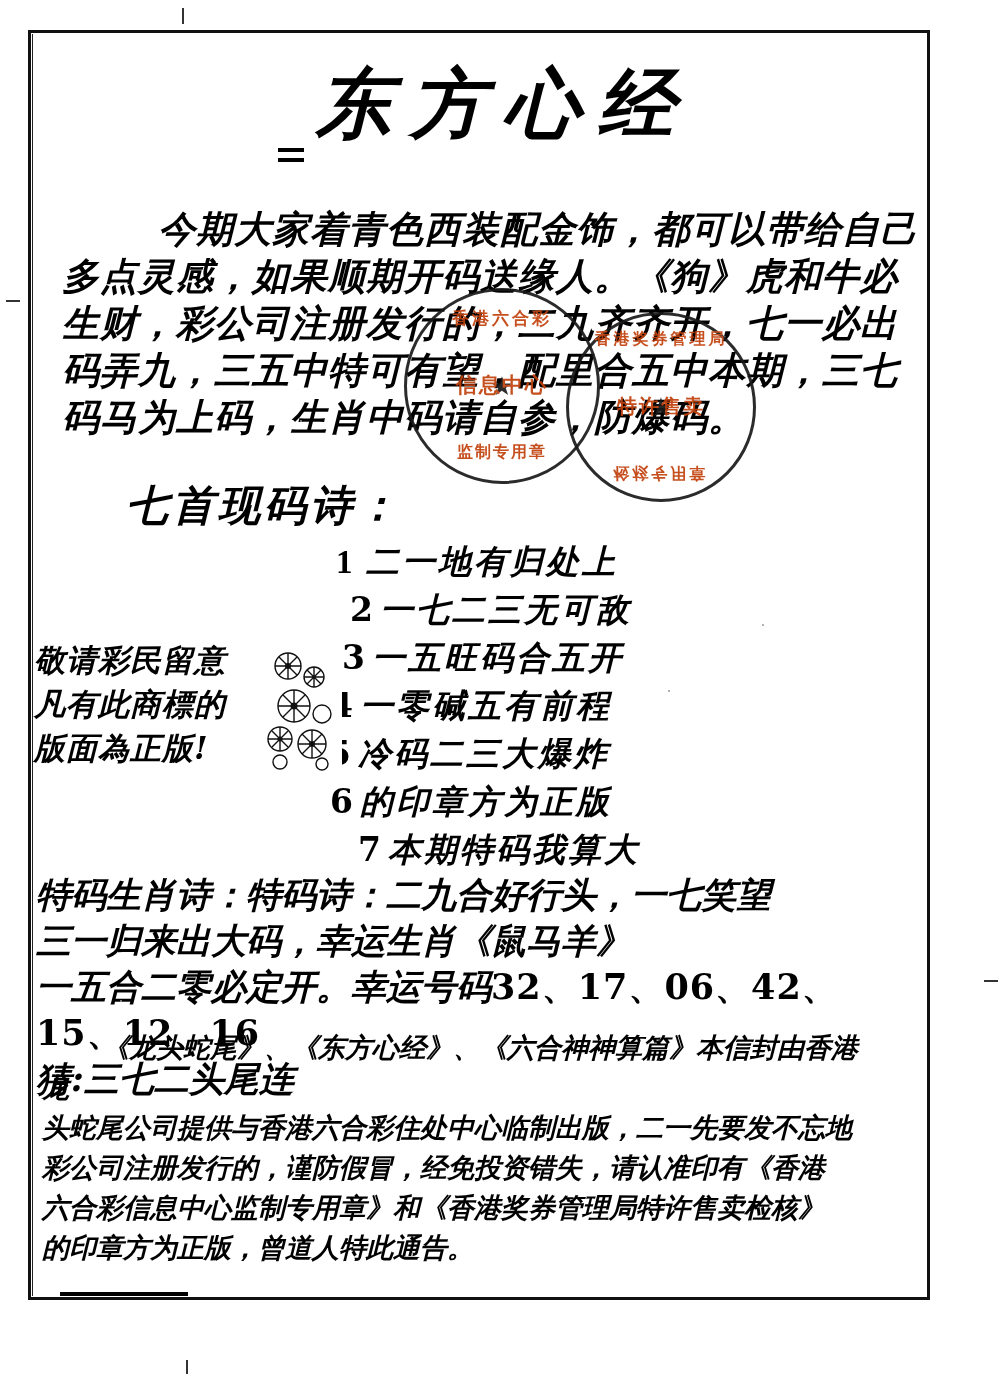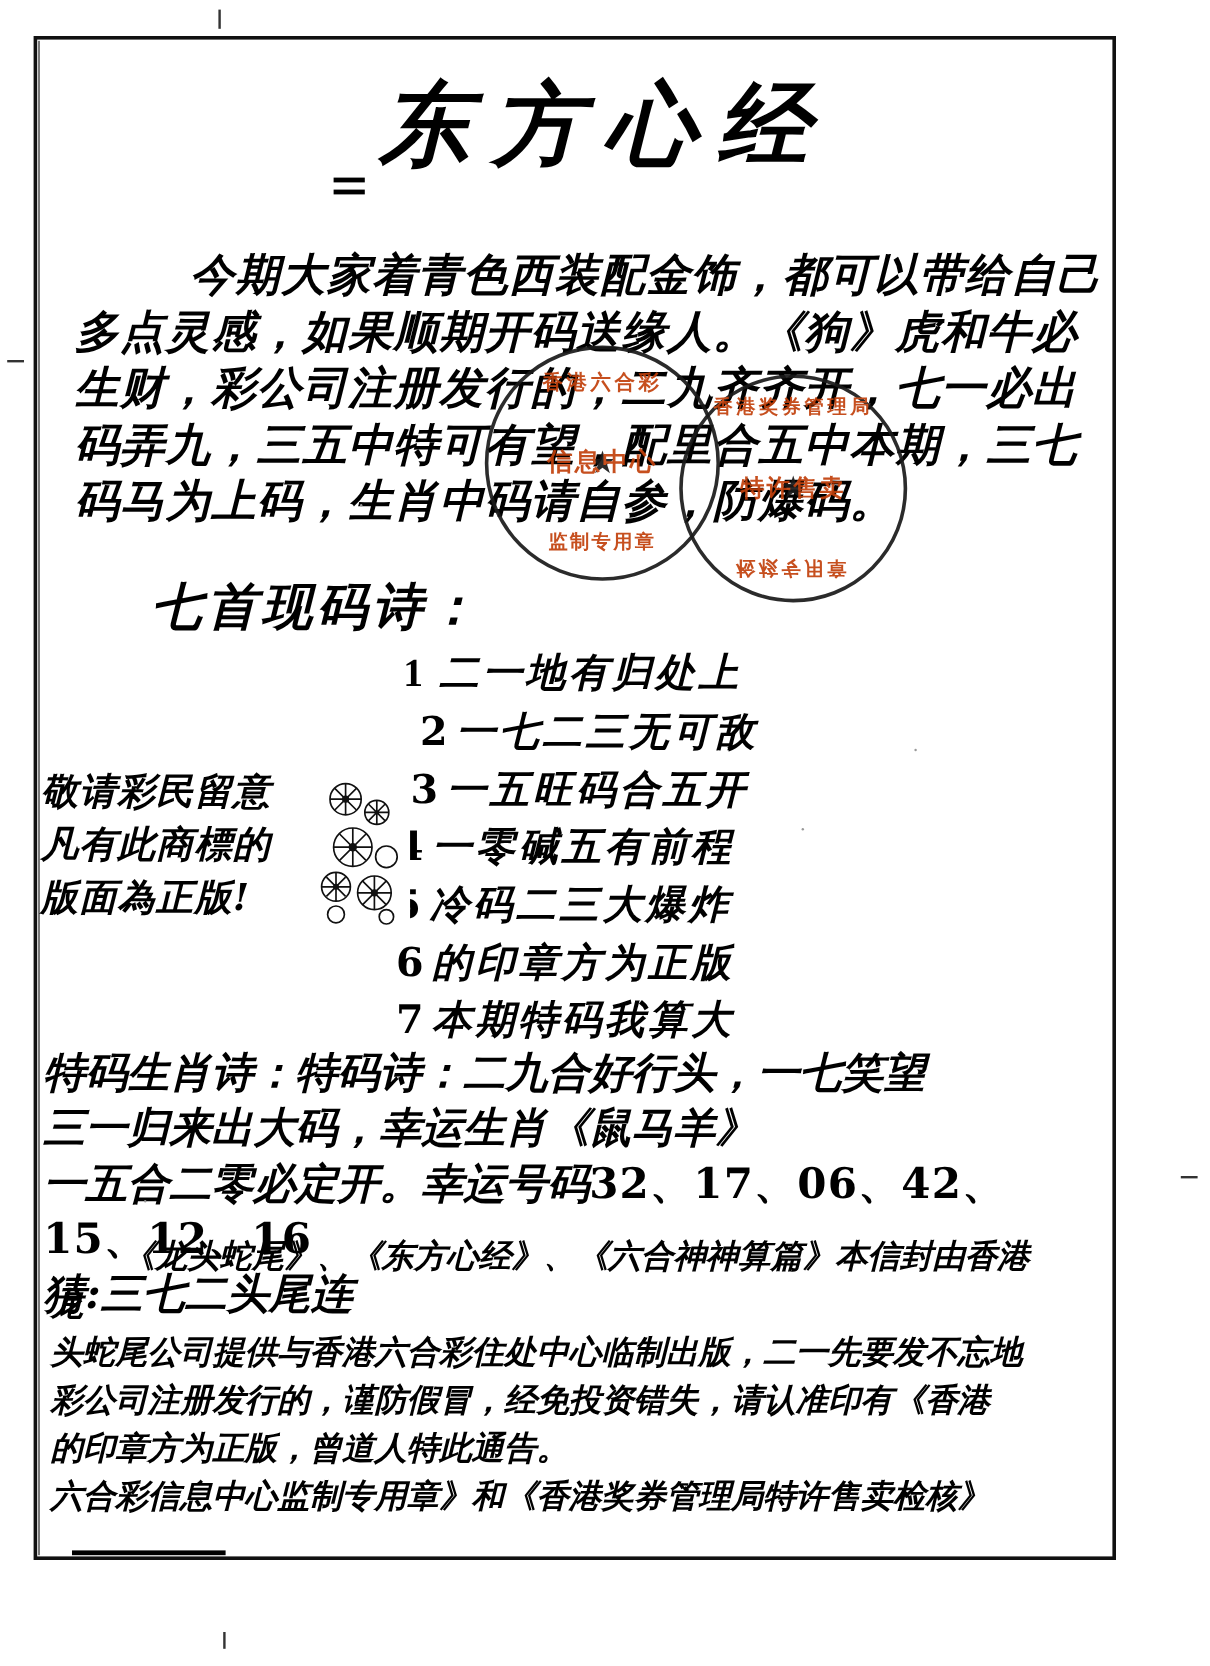--- a/index.html
+++ b/index.html
@@ -126,21 +126,21 @@
     display: inline-block;
     width: 30px;
     font-style: normal;
   }
   .poem-line.l1 { margin-left: 6px; font-family: Liberation Serif, serif; }
   .poem-line.l2 { margin-left: 20px; }
   .poem-line.l3 { margin-left: 12px; }
   .poem-line.l4 { margin-left: 0; }
   .poem-line.l5 { margin-left: -2px; }
   .poem-line.l6 { margin-left: 0px; }
-  .poem-line.l7 { }
+  .poem-line.l7 { margin-left: 28px; }
 
   
   .notice {
     position: absolute;
     left: 34px;
     top: 638px;
     width: 230px;
     font-family: "DejaVu Serif", serif;
     font-size: 31px;
     line-height: 44px;
@@ -347,22 +347,22 @@
   <div>特码生肖诗：特码诗：二九合好行头，一七笑望</div>
   <div>三一归来出大码，幸运生肖《鼠马羊》</div>
   <div><span>一五合二零必定开。幸运号码</span><span class="nums">32、17、06、42、15、12、16</span></div>
   <div>猜:三七二头尾连</div>
 </div>
 
 <div class="fineprint">
   <div><span class="indent"></span><span>《龙头蛇尾》、《东方心经》、《六合神神算篇》本信封由香港龙</span></div>
   <div>头蛇尾公司提供与香港六合彩住处中心临制出版，二一先要发不忘地</div>
   <div>彩公司注册发行的，谨防假冒，经免投资错失，请认准印有《香港</div>
+  <div>六合彩信息中心监制专用章》和《香港奖券管理局特许售卖检核》</div>
   <div>的印章方为正版，曾道人特此通告。</div>
-  <div>六合彩信息中心监制专用章》和《香港奖券管理局特许售卖检核》</div>
 </div>
 
 <div class="bottom-rule"></div>
 
 <div class="speckle" style="left:300px; top:420px;"></div>
 <div class="speckle" style="left:762px; top:624px;"></div>
 <div class="speckle" style="left:120px; top:1000px;"></div>
 <div class="speckle" style="left:668px; top:690px;"></div>
 
 </body></html>

